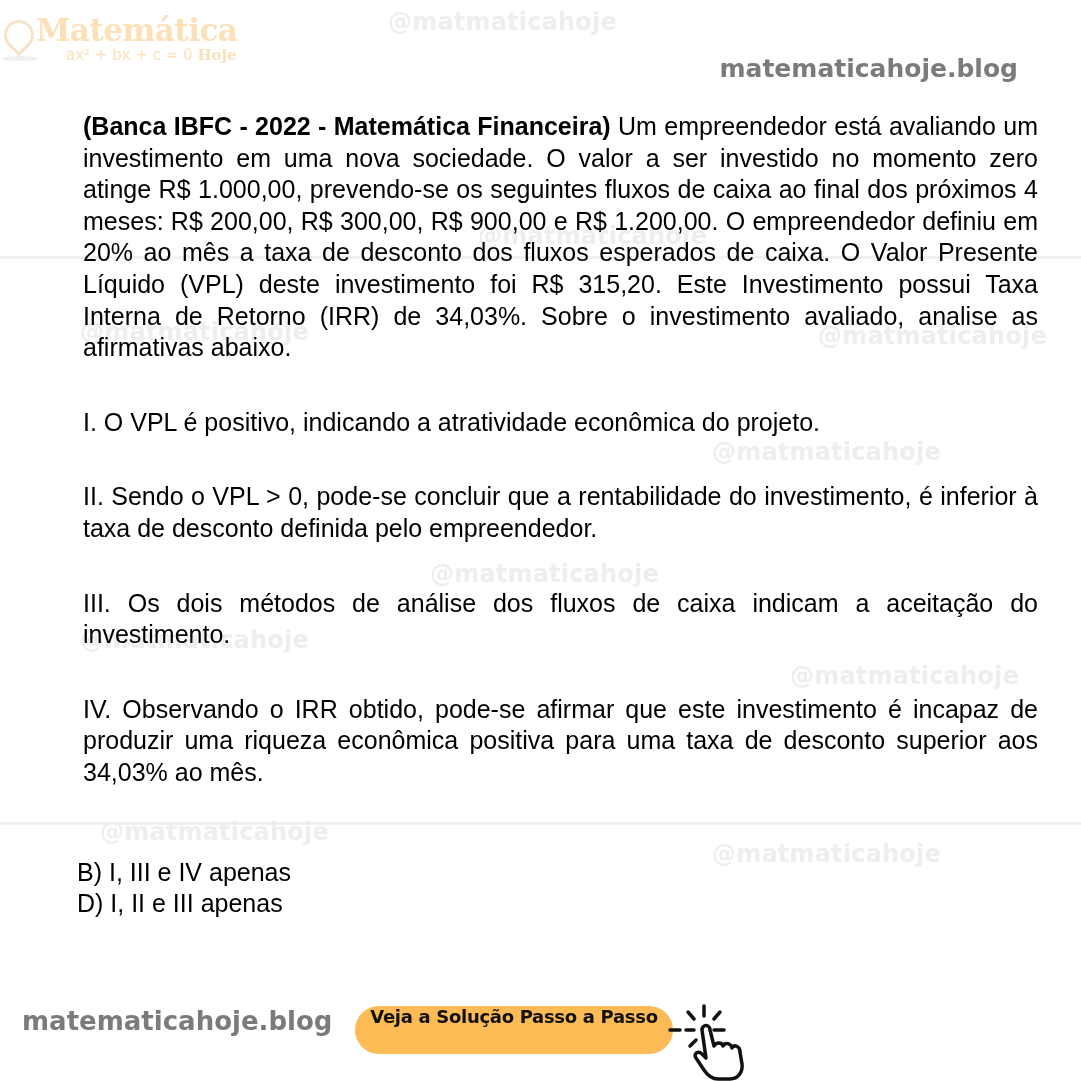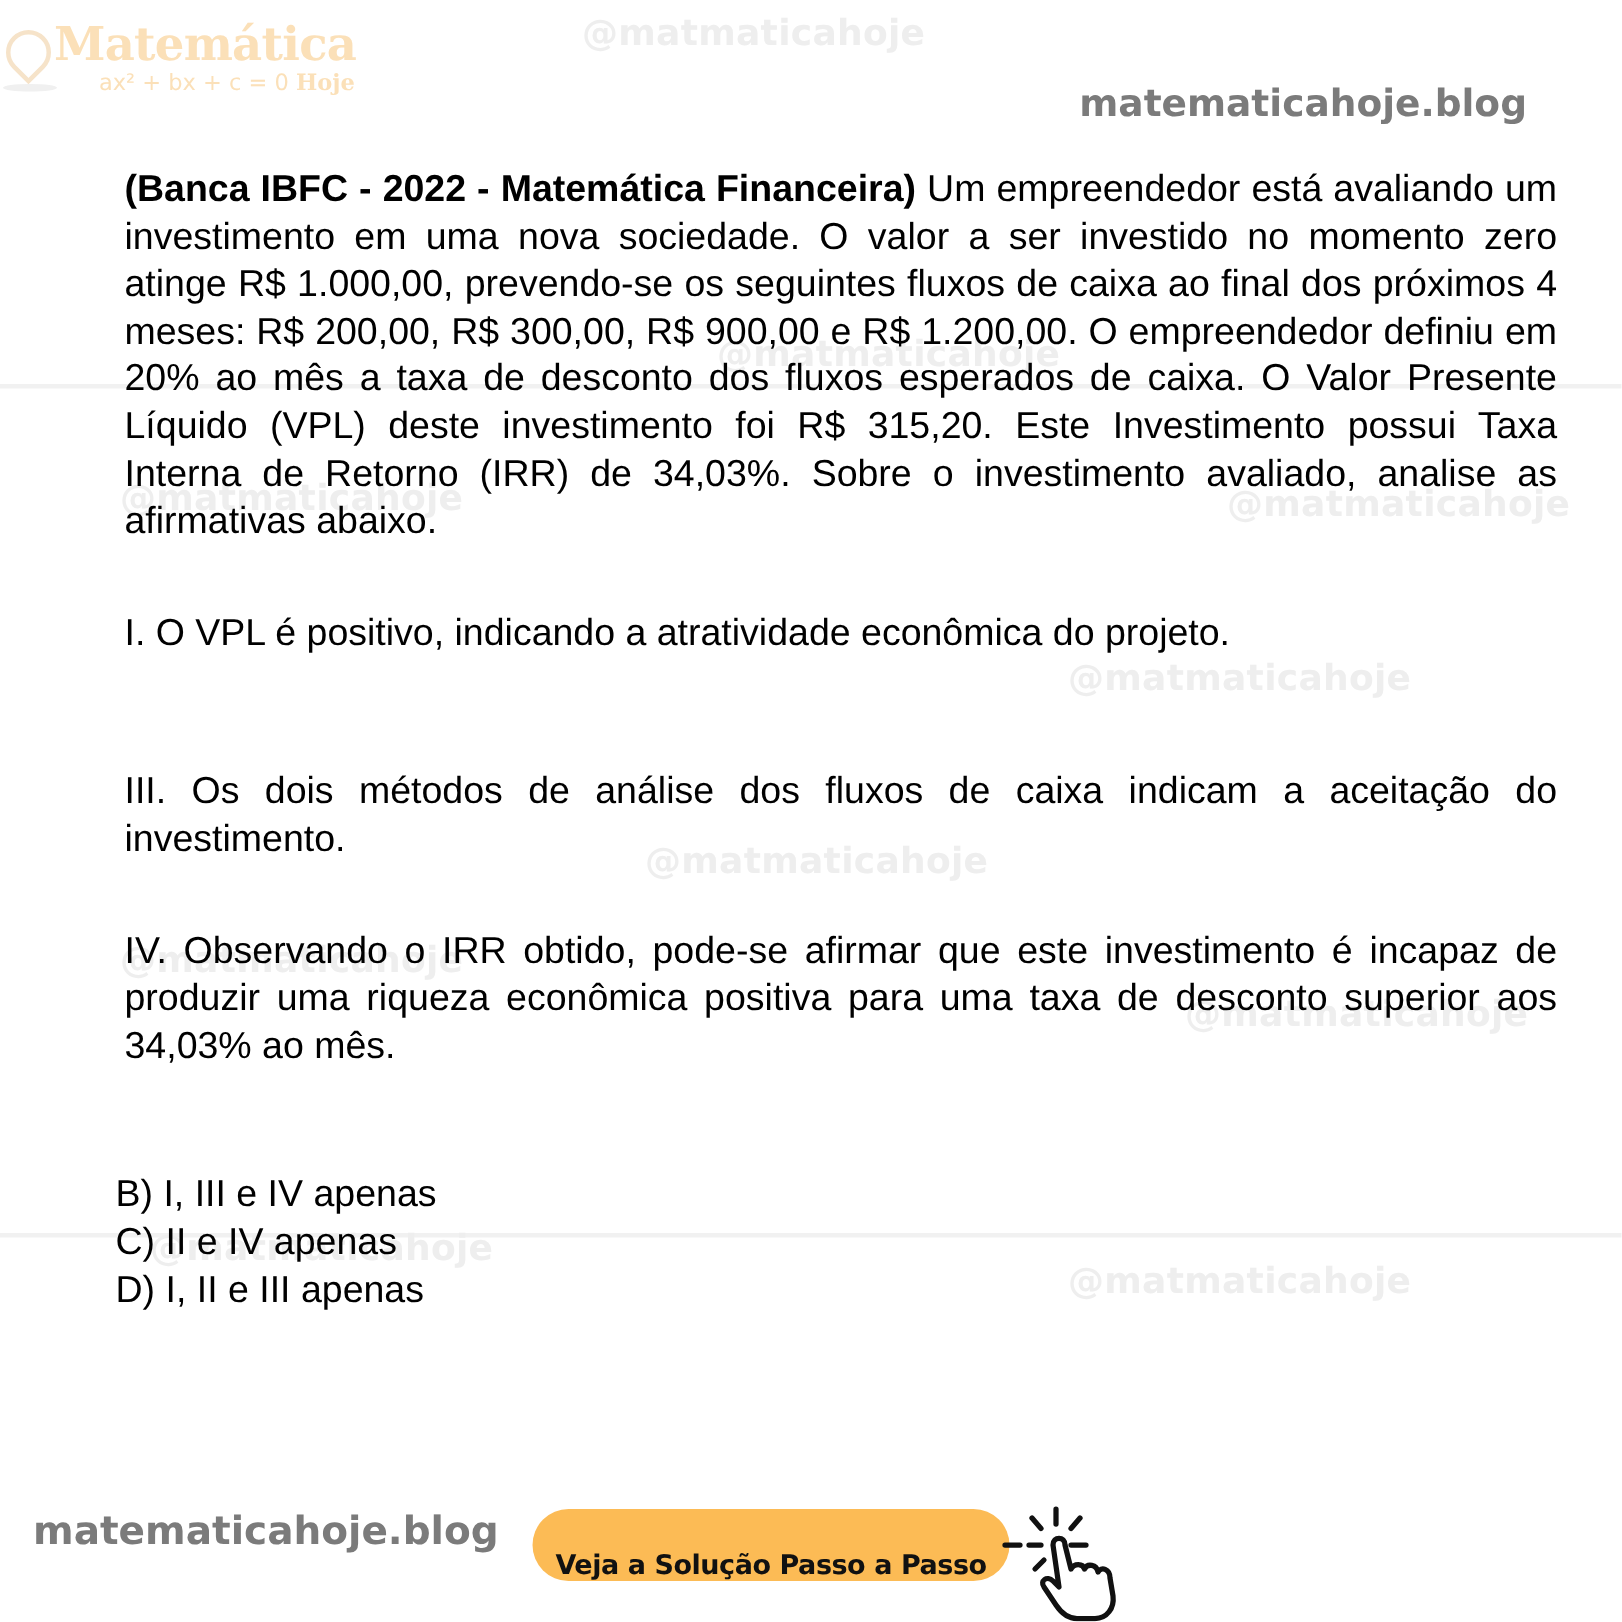--- a/index.html
+++ b/index.html
@@ -124,21 +124,21 @@
     }
     .cta {
       position: absolute;
       left: 355px;
       top: 1006px;
       width: 318px;
       height: 48px;
       background: #fcbb55;
       border-radius: 24px;
       display: flex;
-      align-items: flex-end;
+      align-items: flex-start;
       justify-content: center;
       font-family: "DejaVu Sans", sans-serif;
       font-weight: bold;
       font-size: 18px;
       color: #111;
       cursor: pointer;
       z-index: 2;
       letter-spacing: -0.3px;
     }
     .hand {
@@ -177,29 +177,29 @@
   </div>
 </div>
 
 <div class="site-top">matematicahoje.blog</div>
 
 <div class="content">
   <p><b>(Banca IBFC - 2022 - Matemática Financeira)</b><span> Um empreendedor está avaliando um investimento em uma nova sociedade. O valor a ser investido no momento zero atinge R$ 1.000,00, prevendo-se os seguintes fluxos de caixa ao final dos próximos 4 meses: R$ 200,00, R$ 300,00, R$ 900,00 e R$ 1.200,00. O empreendedor definiu em 20% ao mês a taxa de desconto dos fluxos esperados de caixa. O Valor Presente Líquido (VPL) deste investimento foi R$ 315,20. Este Investimento possui Taxa Interna de Retorno (IRR) de 34,03%. Sobre o investimento avaliado, analise as afirmativas abaixo.</span></p>
   <div class="gap"></div>
   <p>I. O VPL é positivo, indicando a atratividade econômica do projeto.</p>
   <div class="gap"></div>
+  <p>II. Sendo o VPL &gt; 0, pode-se concluir que a rentabilidade do investimento, é inferior à taxa de desconto definida pelo empreendedor.</p>
   <div class="gap"></div>
   <p>III. Os dois métodos de análise dos fluxos de caixa indicam a aceitação do investimento.</p>
   <div class="gap"></div>
   <p>IV. Observando o IRR obtido, pode-se afirmar que este investimento é incapaz de produzir uma riqueza econômica positiva para uma taxa de desconto superior aos 34,03% ao mês.</p>
   <div class="gap"></div>
   <div class="gap"></div>
   <div class="options">
     <div>B) I, III e IV apenas</div>
-    <div>C) II e IV apenas</div>
     <div>D) I, II e III apenas</div>
   </div>
 </div>
 
 <div class="footer-site">matematicahoje.blog</div>
 
 <div class="cta">
   <span>Veja a Solução Passo a Passo</span>
 </div>
 

